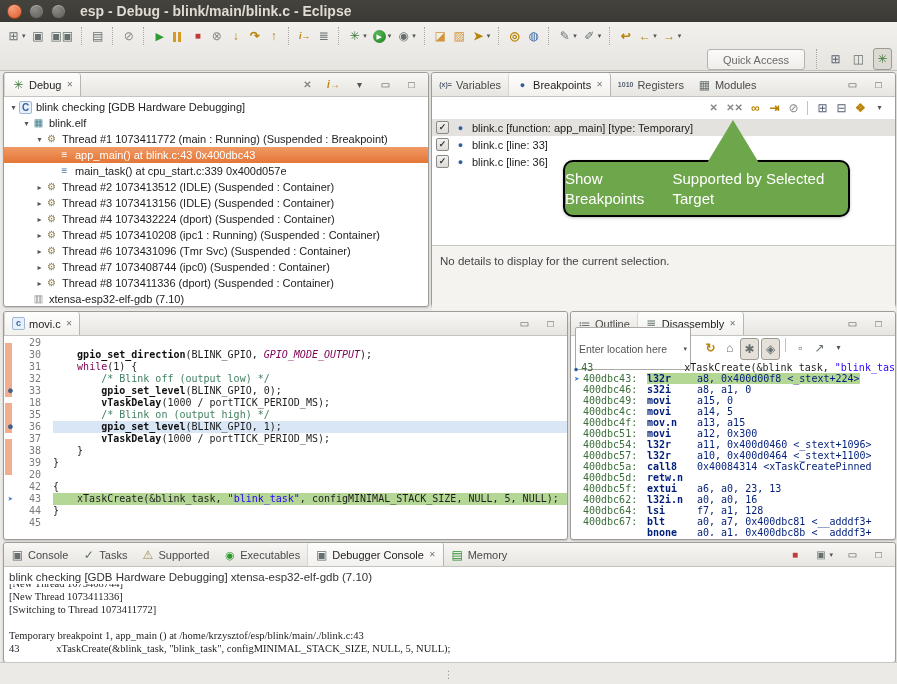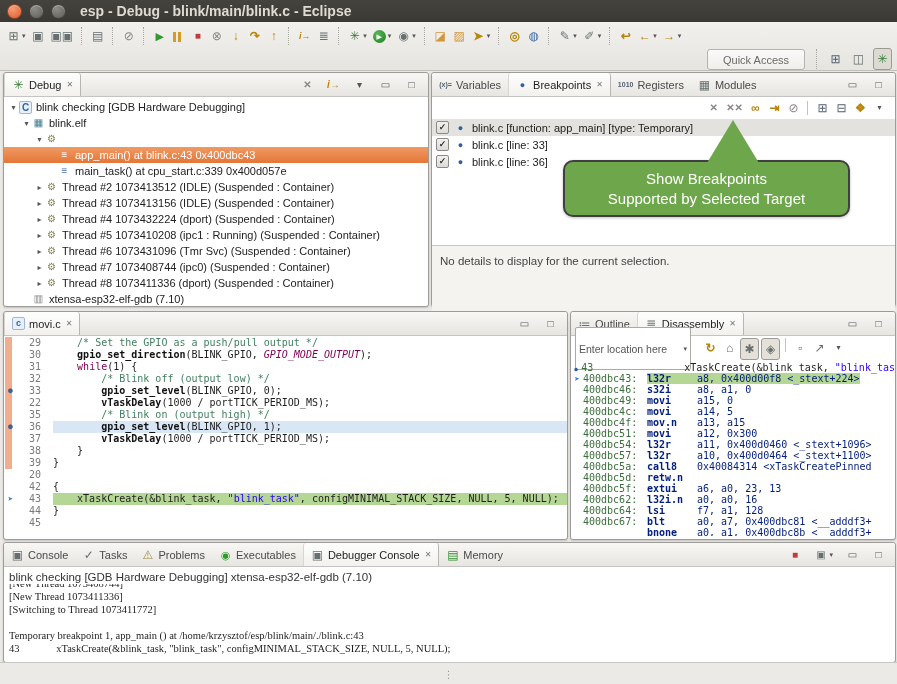--- a/index.html
+++ b/index.html
@@ -70,28 +70,28 @@
   .trow.selected .exp,.trow.selected .ticon{color:#fff}
   
   .bp-toolbar{display:flex;justify-content:flex-end;align-items:center;height:22px;padding-right:6px;background:#fff}
   .bp-list{height:126px}
   .bprow{display:flex;align-items:center;height:17px;font-size:11px;color:#222;padding-left:4px;gap:5px}
   .bprow.selected{background:#E4E2DE}
   .cb{width:11px;height:11px;border:1px solid #8C8A86;border-radius:2px;background:linear-gradient(#F2F1EF,#DDDBD7);
       font-size:9px;line-height:11px;text-align:center;color:#333;font-weight:bold}
   .bp-details{border-top:1px solid #C9C7C3;background:#F4F3F0;height:58px;font-size:11.5px;color:#444;padding:9px 8px}
   
-  .callout-box{position:absolute;left:563px;top:160px;width:283px;height:53px;background:#6EA74B;border:2px solid #404040;
-      border-radius:10px;color:#fff;font-size:15px;display:flex;flex-direction:column;align-items:center;justify-content:center;
+  .callout-box{position:absolute;left:563px;top:160px;width:283px;height:53px;background:#6EA74B;border:2px solid #000000;
+      border-radius:10px;color:#fff;font-size:15px;display:flex;align-items:center;justify-content:center;
       line-height:20px;z-index:30;box-shadow:0 1px 3px rgba(0,0,0,.25)}
   .callout-tri{position:absolute;left:707px;top:120px;width:0;height:0;border-left:26px solid transparent;
       border-right:26px solid transparent;border-bottom:43px solid #6EA74B;z-index:31}
   
   .ed-body{font-family:"DejaVu Sans Mono",monospace;font-size:10px;line-height:12px;overflow:hidden;height:202px;padding-top:1px}
-  .ln{display:flex;height:12px;align-items:flex-start}
+  .ln{display:flex;height:12px;align-items:center}
   .mark{width:13px;position:relative;font-size:8px;line-height:12px;text-align:center}
   .chgbar{position:absolute;left:1px;top:0;width:7px;height:12px;background:#F0AE8E}
   .mark .bp{position:relative;color:#44618C;font-size:8px}
   .mark .pc{position:relative;color:#3C78C8;font-size:9px;font-weight:bold}
   .lnum{width:24px;text-align:right;padding-right:3px;color:#7A7A7A}
   .fold{width:9px;font-size:8px;color:#888;line-height:12px}
   .codewrap{flex:1;white-space:pre}
   .hl-green{background:#B5D795}
   .hl-blue{background:#D8E6F6}
   .pl{color:#1E1E1E}.cmt{color:#3F7F5F}.kw{color:#7F0055;font-weight:normal}
@@ -288,20 +288,21 @@
         <span>blink checking [GDB Hardware Debugging]</span>
       </div>
       <div class="trow" style="padding-left: 17px;">
         <span class="exp">▾</span>
         <span class="g i-elf ticon">▦</span>
         <span>blink.elf</span>
       </div>
       <div class="trow" style="padding-left: 30px;">
         <span class="exp">▾</span>
         <span class="g i-thread ticon">⚙</span>
+        <span>Thread #1 1073411772 (main : Running) (Suspended : Breakpoint)</span>
       </div>
       <div class="trow selected" style="padding-left: 43px;">
         <span class="exp"></span>
         <span class="g i-frame ticon">≡</span>
         <span>app_main() at blink.c:43 0x400dbc43</span>
       </div>
       <div class="trow" style="padding-left: 43px;">
         <span class="exp"></span>
         <span class="g i-frame ticon">≡</span>
         <span>main_task() at cpu_start.c:339 0x400d057e</span>
@@ -453,21 +454,21 @@
         </span>
       </span>
     </div>
   <div class="ed-body" id="ed-body">
       <div class="ln">
         <span class="mark">
           <span class="chgbar"></span>
         </span>
         <span class="lnum">29</span>
         <span class="fold"></span>
-        <span class="codewrap"><span class="pl">    </span><span class="cmt">/* Set the GPIO as a push/pull output */</span></span>
+        <span class="codewrap"><span class="pl">    </span></span>
       </div>
       <div class="ln">
         <span class="mark">
           <span class="chgbar"></span>
         </span>
         <span class="lnum">30</span>
         <span class="fold"></span>
         <span class="codewrap"><span class="pl">    </span><span class="fn">gpio_set_direction</span><span class="pl">(BLINK_GPIO, </span><span class="mac">GPIO_MODE_OUTPUT</span><span class="pl">);</span></span>
       </div>
       <div class="ln">
@@ -489,21 +490,21 @@
       <div class="ln">
         <span class="mark"><span class="chgbar"></span><span class="bp">●</span></span>
         <span class="lnum">33</span>
         <span class="fold"></span>
         <span class="codewrap"><span class="pl">        </span><span class="fn">gpio_set_level</span><span class="pl">(BLINK_GPIO, 0);</span></span>
       </div>
       <div class="ln">
         <span class="mark">
           <span class="chgbar"></span>
         </span>
-        <span class="lnum">22</span>
+        <span class="lnum">18</span>
         <span class="fold"></span>
         <span class="codewrap"><span class="pl">        </span><span class="fn">vTaskDelay</span><span class="pl">(1000 / portTICK_PERIOD_MS);</span></span>
       </div>
       <div class="ln">
         <span class="mark">
           <span class="chgbar"></span>
         </span>
         <span class="lnum">35</span>
         <span class="fold"></span>
         <span class="codewrap"><span class="pl">        </span><span class="cmt">/* Blink on (output high) */</span></span>
@@ -649,21 +650,21 @@
         <span class="tab">
           <span class="g i-console">▣</span>
           <span class="tlabel">Console</span>
         </span>
         <span class="tab">
           <span class="g i-tasks">✓</span>
           <span class="tlabel">Tasks</span>
         </span>
         <span class="tab">
           <span class="g i-problems">⚠</span>
-          <span class="tlabel">Problems</span>
+          <span class="tlabel">Supported</span>
         </span>
         <span class="tab">
           <span class="g i-executables">◉</span>
           <span class="tlabel">Executables</span>
         </span>
         <span class="tab active">
           <span class="g i-debugger-console">▣</span>
           <span class="tlabel">Debugger Console</span>
           <span class="tabx">✕</span>
         </span>

